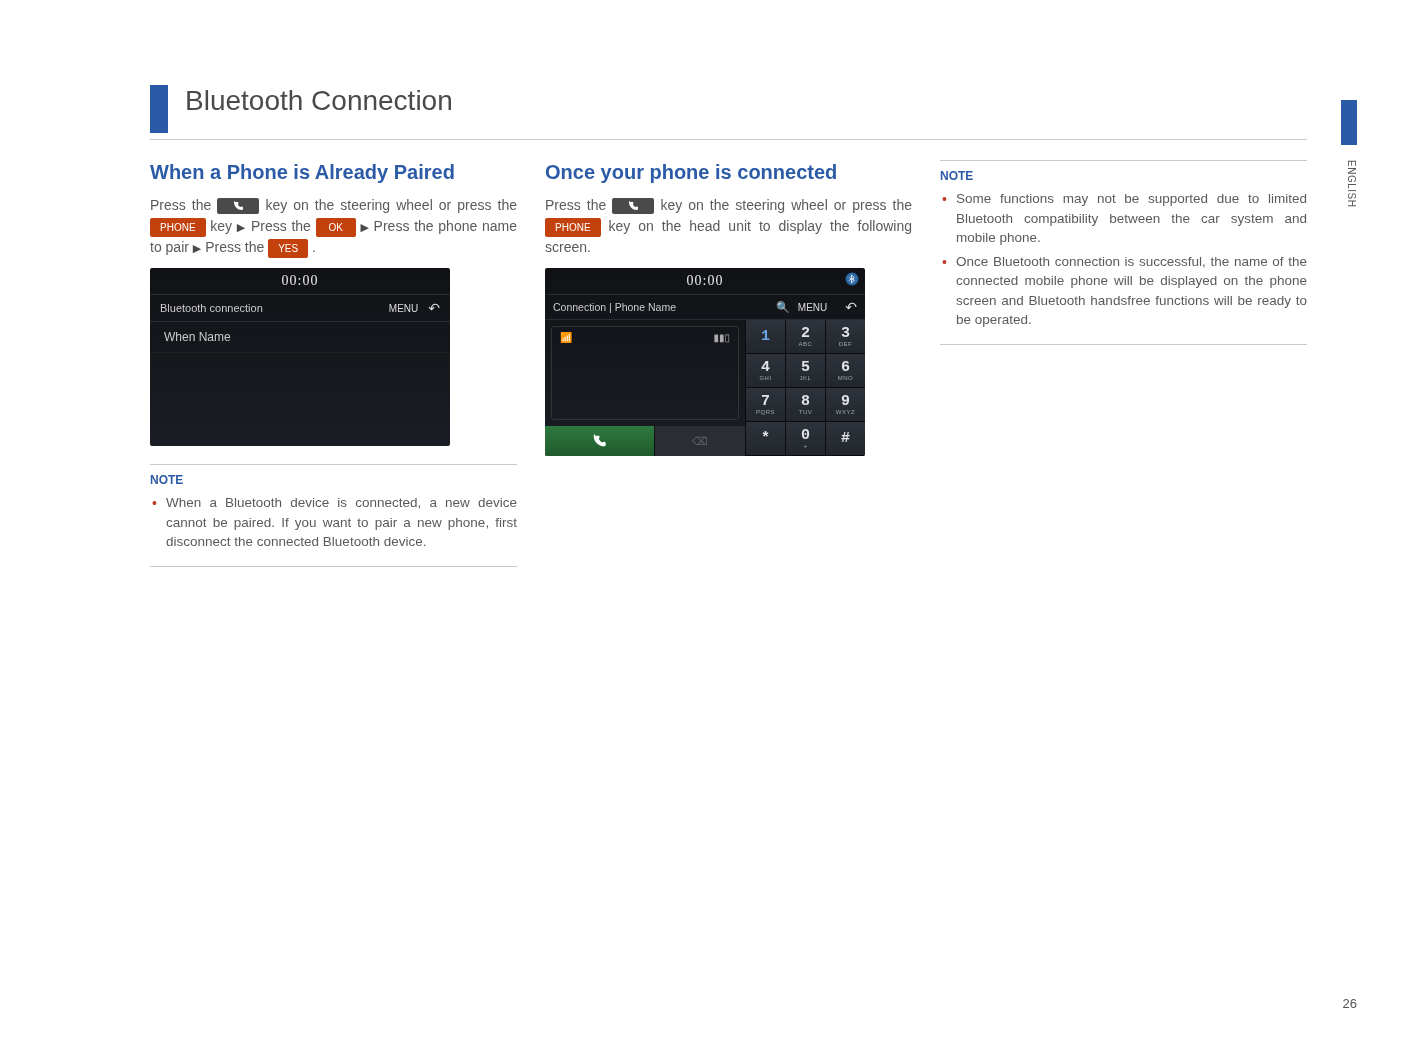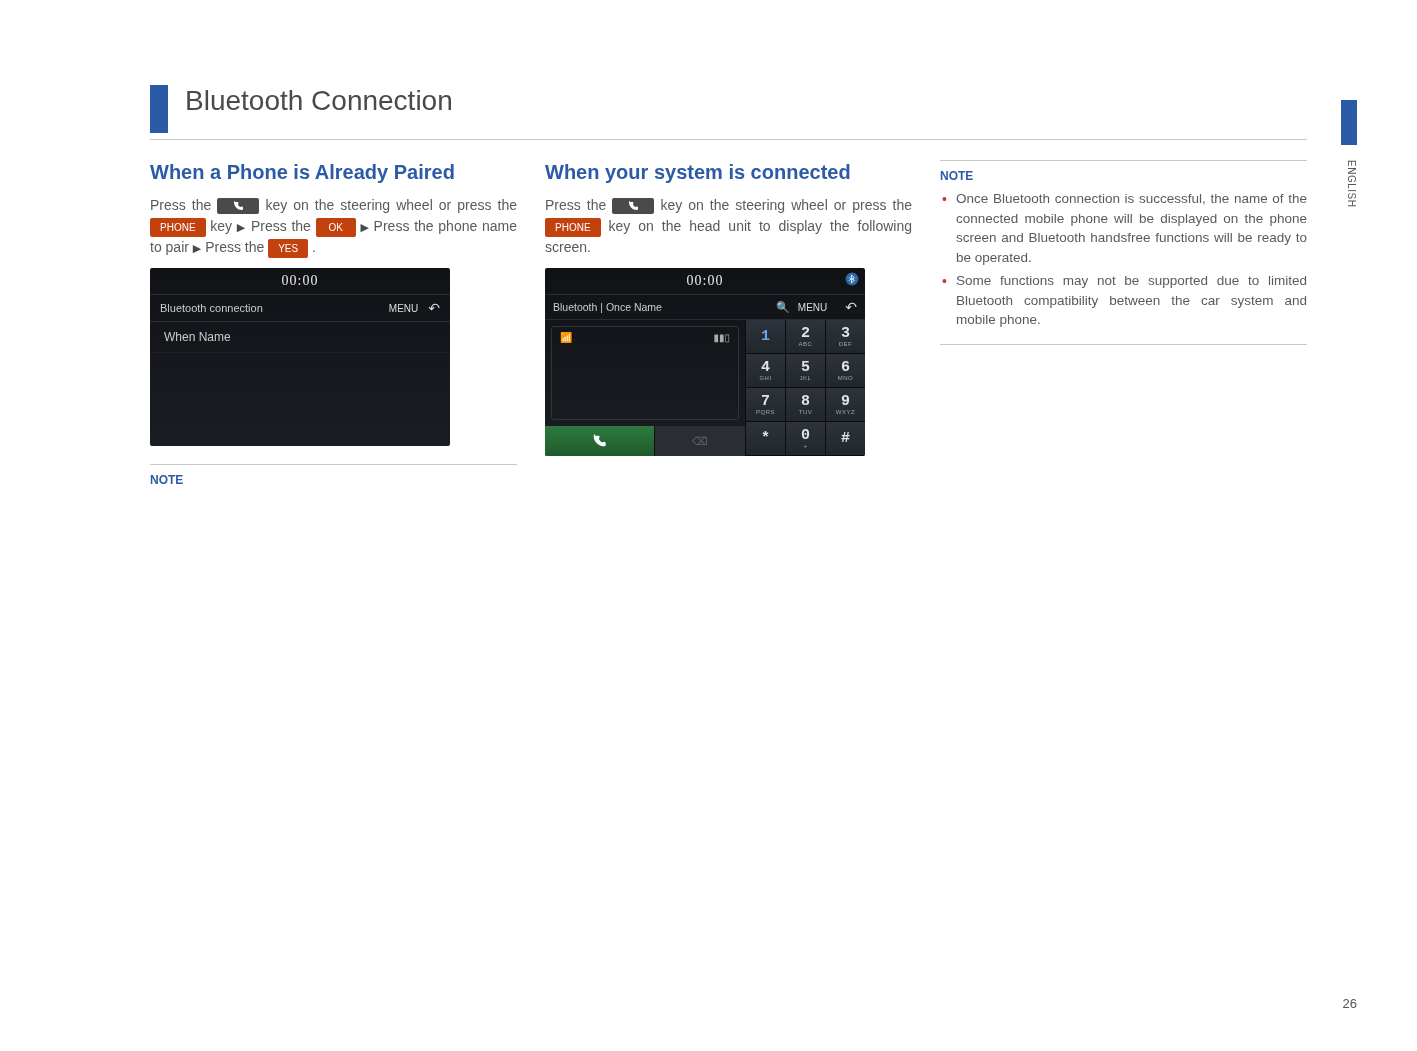--- a/index.html
+++ b/index.html
@@ -262,24 +262,27 @@
         <div class="shot-top">00:00</div>
         <div class="shot-bar">
           <span class="shot-bar-title">Bluetooth connection</span>
           <span class="shot-bar-menu">MENU</span>
           <span class="shot-bar-back">↶</span>
         </div>
         <div class="shot-row">When Name</div>
       </div>
 
       <div class="note-label">NOTE</div>
+      <ul class="note-list">
+        <li>When a Bluetooth device is connected, a new device cannot be paired. If you want to pair a new phone, first disconnect the connected Bluetooth device.</li>
+      </ul>
     </div>
 
     <div class="col">
-      <div class="section-heading">When your system is connected</div>
+      <div class="section-heading">Once your phone is connected</div>
       <p class="body-text">
         <span>Press the </span>
         <span class="kbd-phone-icon">
           <svg class="phone-svg" viewBox="0 0 24 24">
               <path fill="#fff" d="M6 2c-1 0-2 1-2 2 0 9 7 16 16 16 1 0 2-1 2-2v-3c0-1-1-2-2-2l-3 1c-1 0-2-1-3-2s-2-2-2-3l1-3c0-1-1-2-2-2H6z"></path>
             </svg>
         </span>
         <span> key on the steering wheel or press the </span>
         <span class="kbd">PHONE</span>
         <span> key on the head unit to display the following screen.</span>
@@ -287,21 +290,21 @@
 
       <div class="shot shot2">
         <div class="shot-top">
           <span>00:00</span>
           <svg class="bt-icon" viewBox="0 0 24 24">
               <circle cx="12" cy="12" r="11" fill="#2b6aa6"></circle>
               <path d="M11 5v14l5-5-4-2 4-2-5-5zM7 9l3 3-3 3" stroke="#fff" stroke-width="1.5" fill="none"></path>
             </svg>
         </div>
         <div class="shot2-bar">
-          <span>Bluetooth | Once Name</span>
+          <span>Connection | Phone Name</span>
           <span class="spacer"></span>
           <span class="mag">🔍</span>
           <span class="shot-bar-menu">MENU</span>
           <span class="shot-bar-back" style="margin-left:8px;">↶</span>
         </div>
         <div class="dialer-body">
           <div class="dialer-left">
             <div class="dialer-display">
               <span>📶</span>
               <span>▮▮▯</span>
@@ -362,20 +365,20 @@
                 <div class="num">#</div>
               </div>
             </div>
         </div>
       </div>
     </div>
 
     <div class="col">
       <div class="note-label" style="border-top:1px solid #c8c8c8; margin-top:0;">NOTE</div>
       <ul class="note-list">
+        <li>Some functions may not be supported due to limited Bluetooth compatibility between the car system and mobile phone.</li>
         <li>Once Bluetooth connection is successful, the name of the connected mobile phone will be displayed on the phone screen and Bluetooth handsfree functions will be ready to be operated.</li>
-        <li>Some functions may not be supported due to limited Bluetooth compatibility between the car system and mobile phone.</li>
       </ul>
     </div>
   </div>
 
   <div class="page-num">26</div>
 </div>
 
 </body></html>

